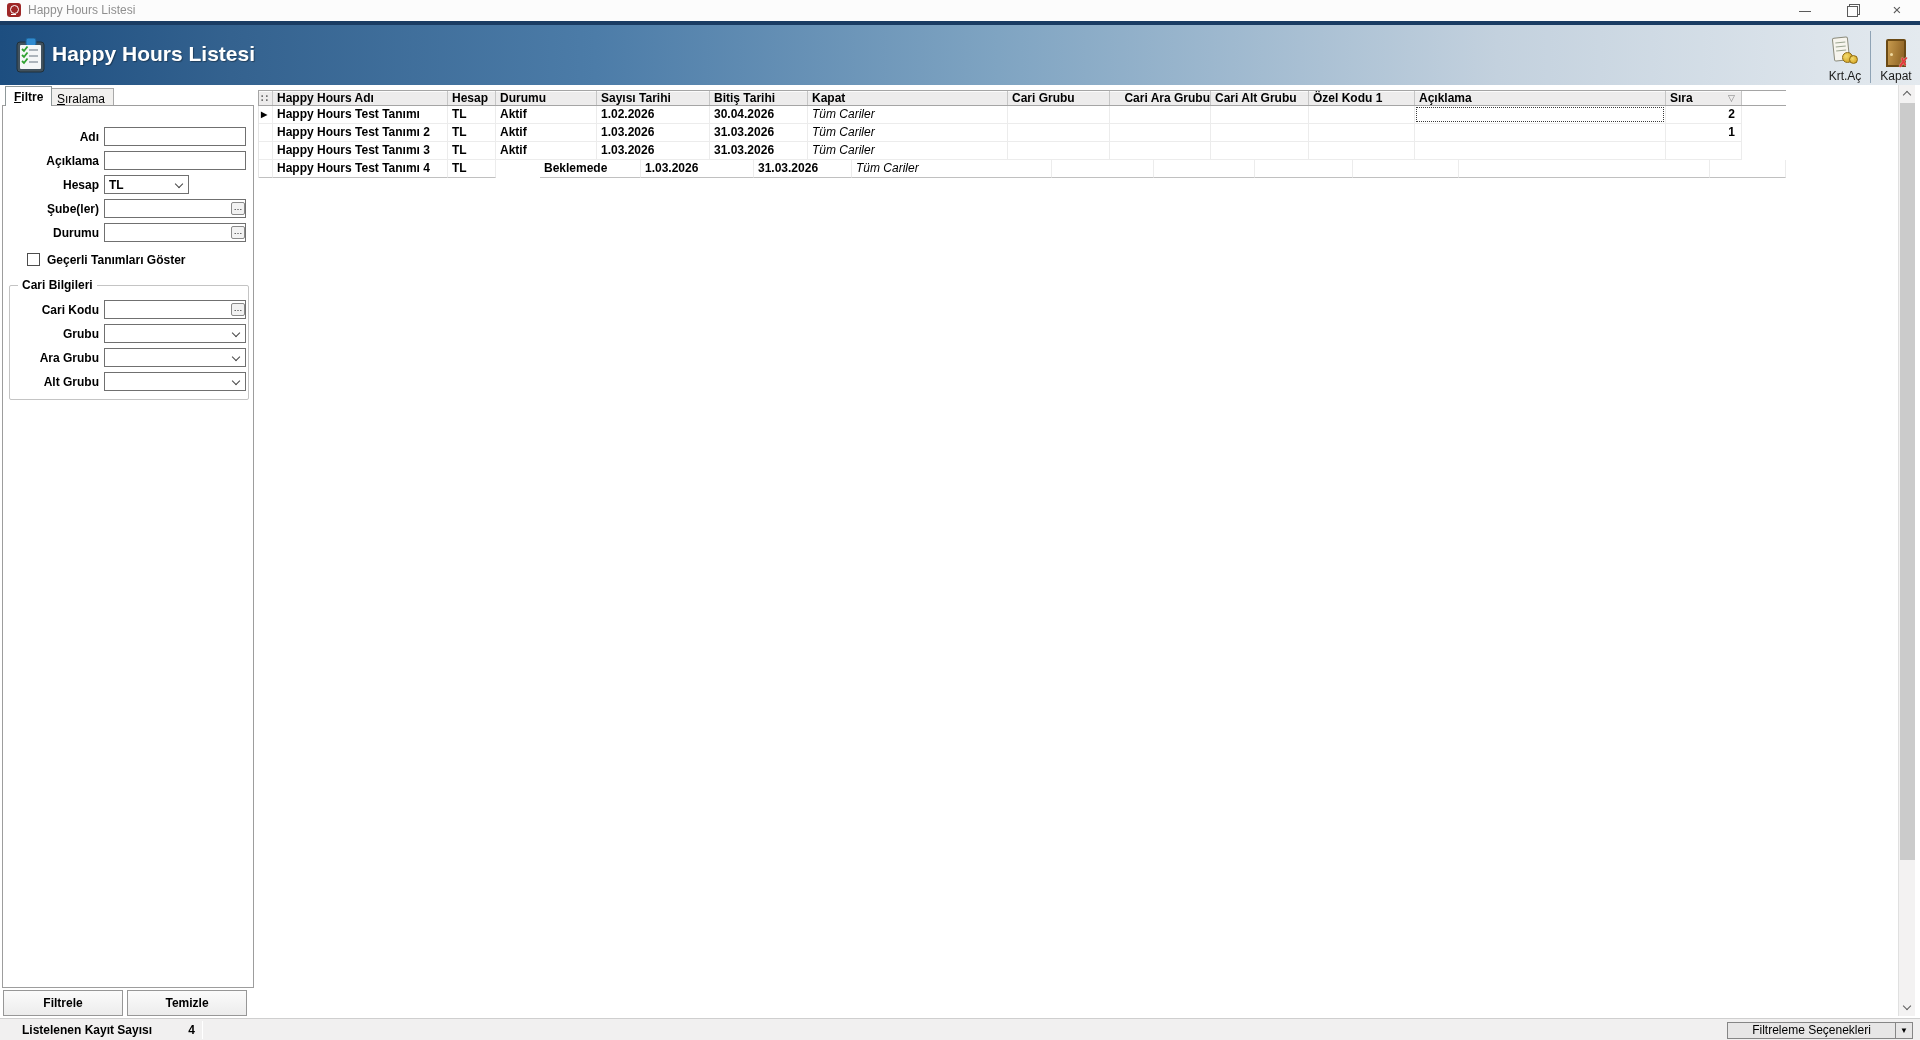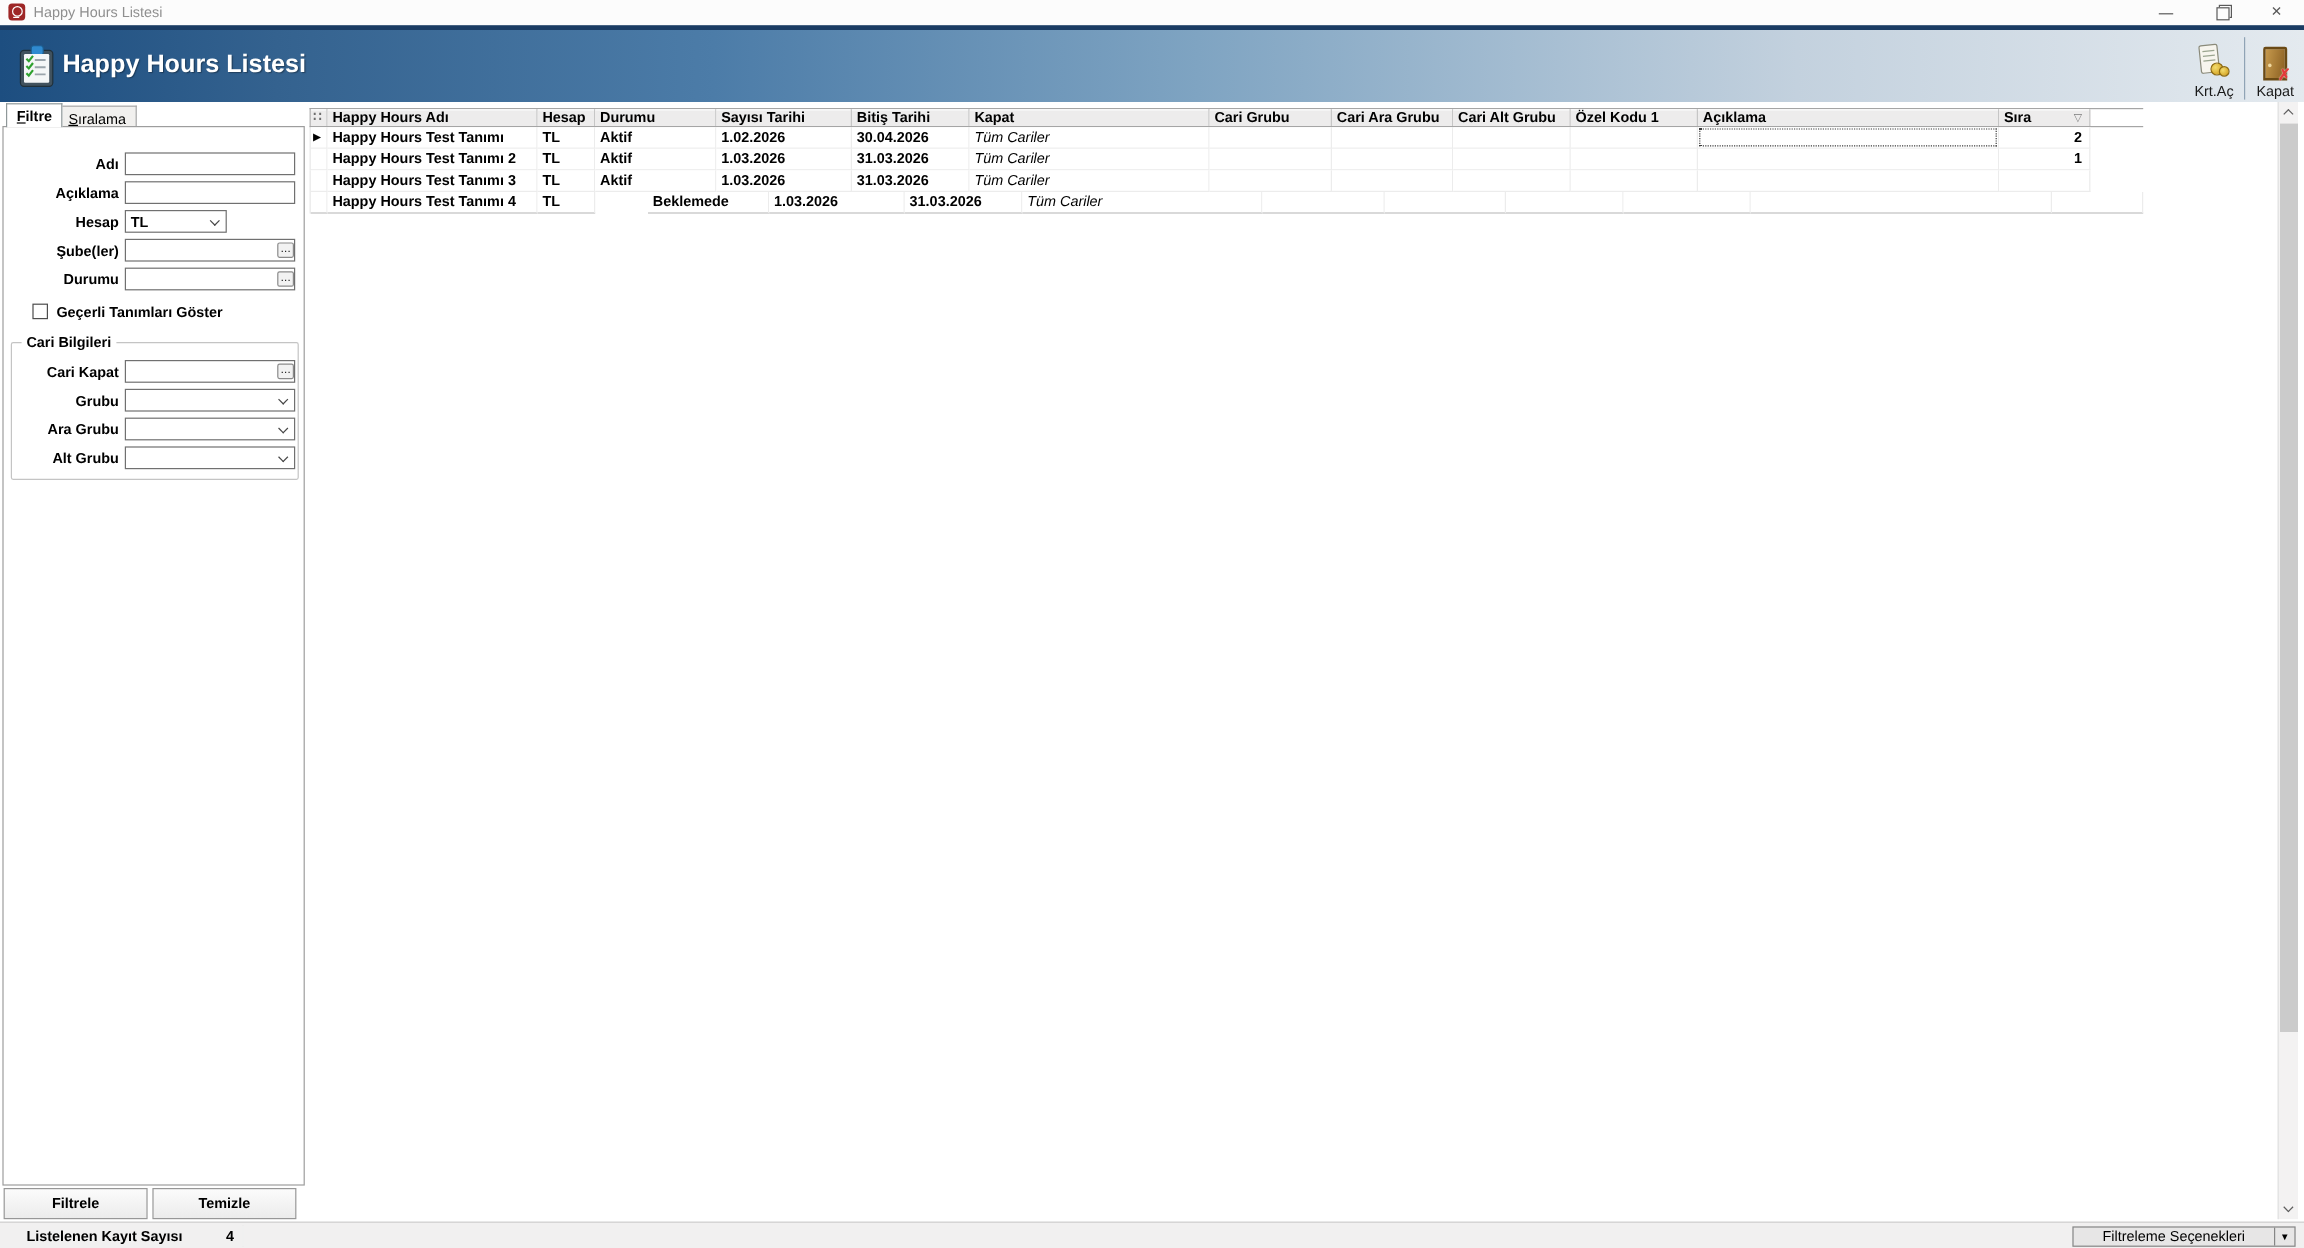--- a/index.html
+++ b/index.html
@@ -212,21 +212,21 @@
       <div class="cbrow">
         <div class="checkbox"></div>
         <div class="cblabel">Geçerli Tanımları Göster</div>
       </div>
 
       <div class="groupbox gb-cari">
         <div class="gb-title">Cari Bilgileri</div>
       </div>
 
       <div class="frow" style="top:194px">
-        <div class="flabel">Cari Kapat</div>
+        <div class="flabel">Cari Kodu</div>
         <input class="finput" style="">
         <div class="fellipsis">…</div>
       </div>
       <div class="frow" style="top:218px">
         <div class="flabel">Grubu</div>
         <div class="fselect">
           <span></span>
           <span class="sel-chevron"></span>
         </div>
       </div>
@@ -256,21 +256,21 @@
     <div class="grid">
       <div class="grid-header">
         <div class="th indicator">∷</div>
       <div class="th col-adi" style="width: 175px;"><span>Happy Hours Adı</span></div>
           <div class="th col-hesap" style="width: 48px;"><span>Hesap</span></div>
           <div class="th col-durumu" style="width: 101px;"><span>Durumu</span></div>
           <div class="th col-baslama_tarihi" style="width: 113px;"><span>Sayısı Tarihi</span></div>
           <div class="th col-bitis_tarihi" style="width: 98px;"><span>Bitiş Tarihi</span></div>
           <div class="th col-cari" style="width: 200px;"><span>Kapat</span></div>
           <div class="th col-cari_grubu" style="width: 102px;"><span>Cari Grubu</span></div>
-          <div class="th col-cari_ara_grubu" style="width: 101px;"><span>Cari Ara Grubu</span></div>
+          <div class="th col-cari_ara_grubu" style="width: 101px; text-align: right;"><span>Cari Ara Grubu</span></div>
           <div class="th col-cari_alt_grubu" style="width: 98px;"><span>Cari Alt Grubu</span></div>
           <div class="th col-ozel_kodu_1" style="width: 106px;"><span>Özel Kodu 1</span></div>
           <div class="th col-aciklama" style="width: 251px;"><span>Açıklama</span></div>
           <div class="th col-sira" style="width: 76px;"><span>Sıra</span><span class="sort">▽</span></div>
         </div>
       <div>
           <div class="tr">
             <div class="td indicator">▶</div>
             <div class="td col-adi" style="width: 175px;">Happy Hours Test Tanımı</div>
             <div class="td col-hesap" style="width: 48px;">TL</div>

